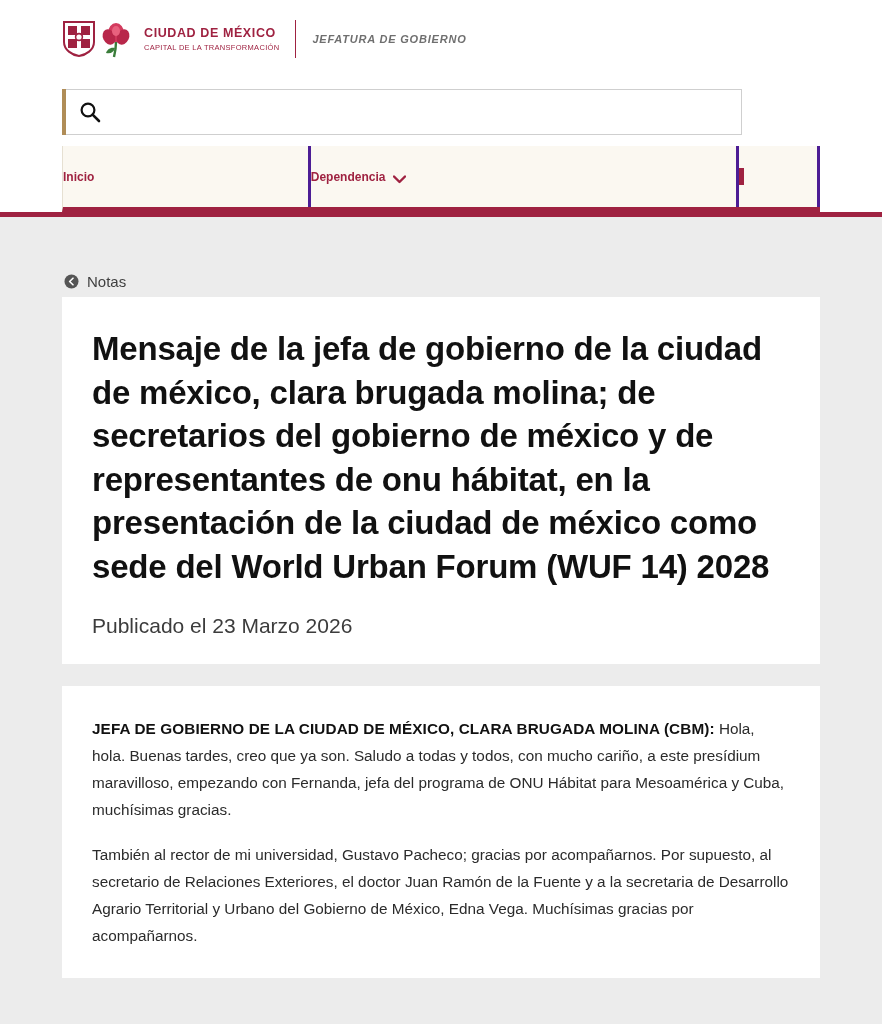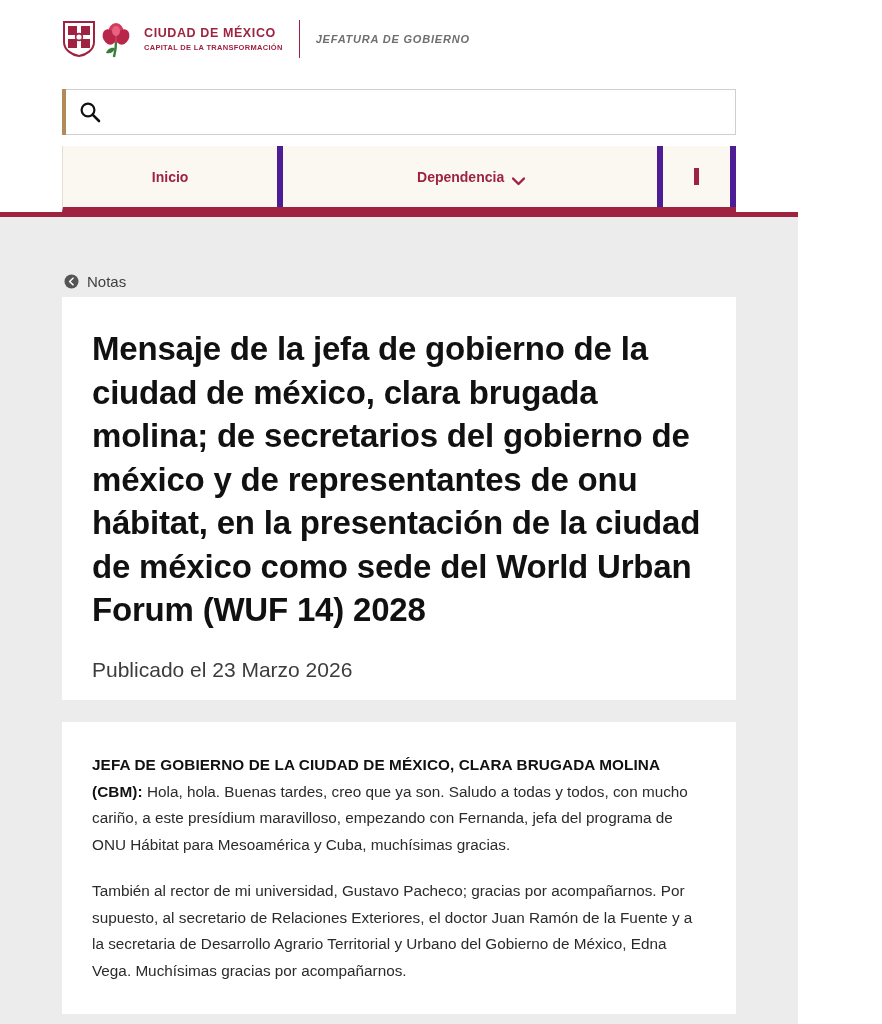--- a/index.html
+++ b/index.html
@@ -8,21 +8,21 @@
     padding: 0;
     width: 882px;
     height: 1024px;
     background: #ffffff;
     font-family: "Liberation Sans", sans-serif;
     overflow: hidden;
   }
 
   .page {
     position: relative;
-    width: 798px;
+    width: 882px;
     height: 1024px;
     background: #fde047;
   }
 
   
   .header {
     height: 78px;
     background: #ffffff;
     display: flex;
     align-items: center;
@@ -53,21 +53,21 @@
     line-height: 1.05;
   }
   .brand-title {
     font-size: 12.5px;
     font-weight: bold;
     color: #9f2241;
     letter-spacing: 0.6px;
   }
   .brand-sub {
     font-size: 7.5px;
-    font-weight: bold;
+    font-weight: normal;
     color: #9f2241;
     letter-spacing: 0.3px;
     margin-top: 4px;
   }
   .brand-divider {
     width: 1px;
     height: 38px;
     background: #9f2241;
     margin: 0 16px;
   }
@@ -134,24 +134,24 @@
     background: #fbf8f1;
     border-bottom: 5px solid #9f2241;
     display: flex;
     align-items: stretch;
     margin: 0 62px 0 62px;
     border-left: 1px solid #e6e0d2;
   }
   .nav-item {
     display: flex;
     align-items: center;
-    justify-content: center;
-    border-right: 6px solid #4c1d95;
+    justify-content: flex-start;
+    border-right: 3px solid #4c1d95;
     color: #9f2241;
-    font-size: 14px;
+    font-size: 12px;
     font-weight: bold;
     cursor: pointer;
     gap: 8px;
     white-space: nowrap;
   }
   .nav-item.inicio { width: 268px; }
   .nav-item.dependencia { width: 463px; }
   .nav-item.more { width: 88px; }
   .chev {
     display: inline-block;
@@ -185,21 +185,21 @@
   }
   .bc-icon {
     width: 15px;
     height: 15px;
     display: inline-block;
   }
   .bc-label { color: #3f3f3f; }
 
   .card {
     background: #ffffff;
-    padding: 30px 30px 18px 30px;
+    padding: 30px 30px 26px 30px;
     margin-bottom: 22px;
   }
   .article-title {
     font-size: 33px;
     line-height: 1.32;
     font-weight: bold;
     color: #111111;
     margin: 0 0 26px 0;
     letter-spacing: -0.2px;
   }

